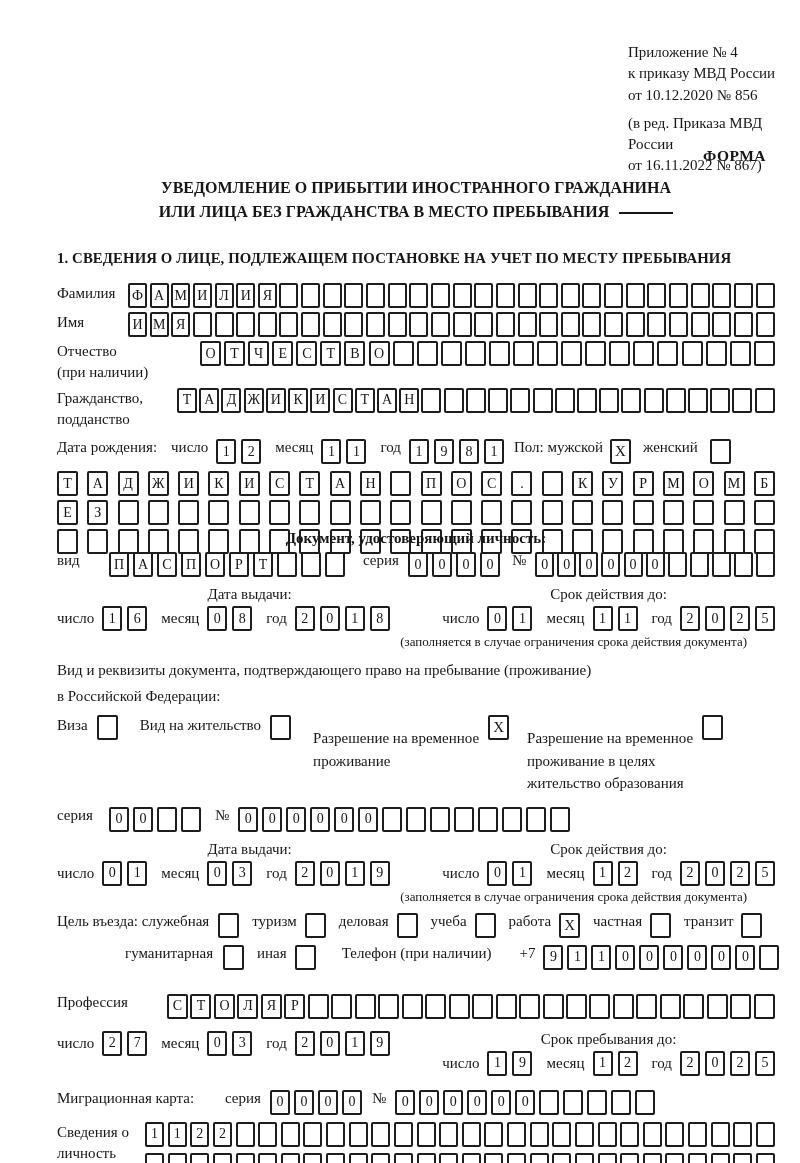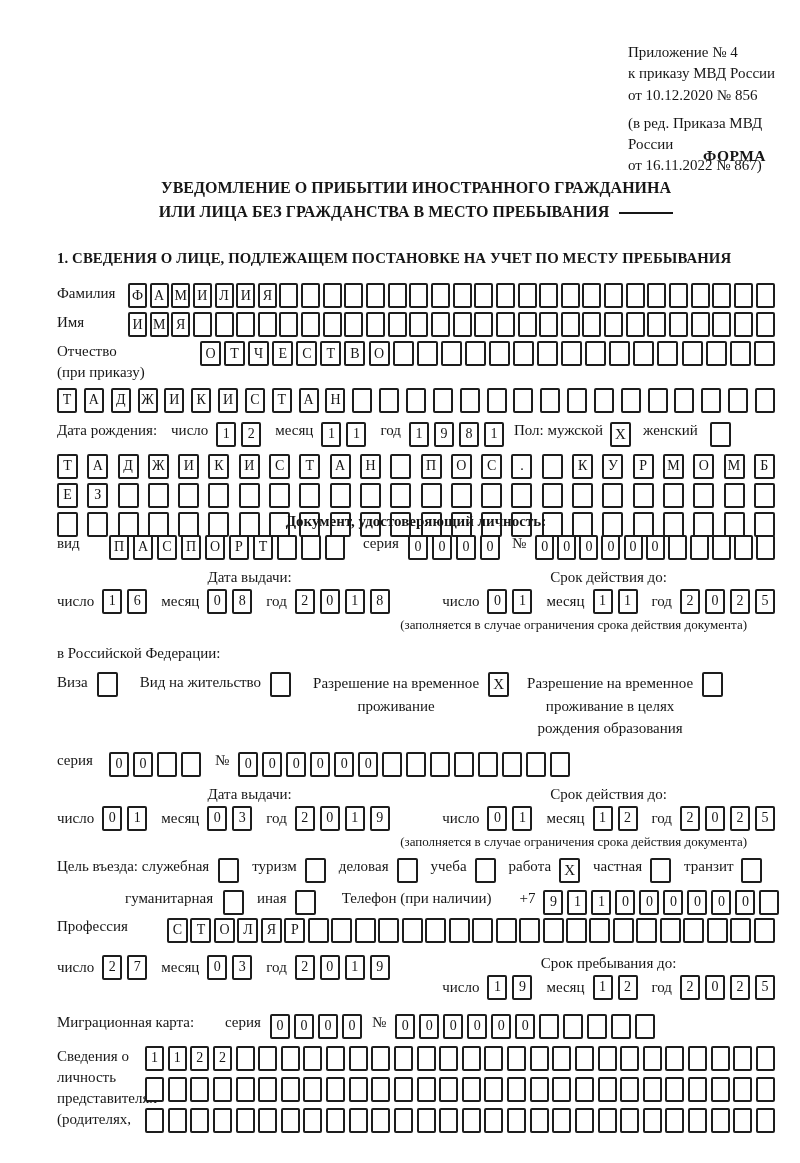--- a/index.html
+++ b/index.html
@@ -69,21 +69,21 @@
   .twocol { display:flex; margin-top:9px; }
   .col-l { width:395px; }
   .col-r { flex:1; }
   .colhead { text-align:center; margin-bottom:3px; }
   .daterow { display:flex; align-items:center; }
   .lbl.sp { margin-left:14px; }
   .limit-note { text-align:right; padding-right:28px; font-size:13px; margin-top:3px; }
 
   .permits { margin-top:6px; }
   .permits .cb { margin-left:9px; }
-  .permit-lbl { display:flex; flex-direction:column; text-align:center; line-height:1.5; }
+  .permit-lbl { display:flex; flex-direction:column; line-height:1.5;margin-top:12px; }
   .ml18 { margin-left:18px; } .ml22 { margin-left:22px; } .ml14 { margin-left:14px; }
 
   .purpose .o { margin-left:13px; margin-right:8px; }
   .purpose .cb { margin-right:0; }
   .indent68 { margin-left:68px; }
 </style>
 </head>
 <body>
 
 <div class="page">
@@ -172,21 +172,21 @@
         <span class="cell"></span>
         <span class="cell"></span>
         <span class="cell"></span>
         <span class="cell"></span>
       </span>
   </div>
 
   <div class="row top">
     <span class="lblcol w143">
       <span>Отчество</span>
-      <span>(при приказу)</span>
+      <span>(при наличии)</span>
     </span>
     <span class="cells fill n24">
         <span class="cell">О</span>
         <span class="cell">Т</span>
         <span class="cell">Ч</span>
         <span class="cell">Е</span>
         <span class="cell">С</span>
         <span class="cell">Т</span>
         <span class="cell">В</span>
         <span class="cell">О</span>
@@ -203,20 +203,24 @@
         <span class="cell"></span>
         <span class="cell"></span>
         <span class="cell"></span>
         <span class="cell"></span>
         <span class="cell"></span>
         <span class="cell"></span>
       </span>
   </div>
 
   <div class="row top">
+    <span class="lblcol w120">
+      <span>Гражданство,</span>
+      <span>подданство</span>
+    </span>
     <span class="cells fill n27">
         <span class="cell">Т</span>
         <span class="cell">А</span>
         <span class="cell">Д</span>
         <span class="cell">Ж</span>
         <span class="cell">И</span>
         <span class="cell">К</span>
         <span class="cell">И</span>
         <span class="cell">С</span>
         <span class="cell">Т</span>
@@ -430,37 +434,38 @@
             <span class="cell">0</span>
             <span class="cell">2</span>
             <span class="cell">5</span>
           </span>
       </div>
     </div>
   </div>
   <div class="limit-note">(заполняется в случае ограничения срока действия документа)</div>
 
   <div style="margin-top:8px; line-height:1.7">
+    <div>Вид и реквизиты документа, подтверждающего право на пребывание (проживание)</div>
     <div>в Российской Федерации:</div>
   </div>
 
   <div class="row top permits">
     <span class="lbl" style="margin-top:2px">Виза</span>
     <span class="cb"></span>
     <span class="lbl ml22" style="margin-top:2px">Вид на жительство</span>
     <span class="cb ml14"></span>
     <span class="permit-lbl ml22">
       <span>Разрешение на временное</span>
       <span>проживание</span>
     </span>
     <span class="cb">X</span>
     <span class="permit-lbl ml18">
       <span>Разрешение на временное</span>
       <span>проживание в целях</span>
-      <span>рождения образования</span>
+      <span>жительство образования</span>
     </span>
     <span class="cb"></span>
   </div>
 
   <div class="row" style="margin-top:12px">
     <span class="lbl" style="width:52px">серия</span>
     <span class="cells tight">
         <span class="cell">0</span>
         <span class="cell">0</span>
         <span class="cell"></span>
@@ -564,21 +569,21 @@
         <span class="cell">0</span>
         <span class="cell">0</span>
         <span class="cell">0</span>
         <span class="cell">0</span>
         <span class="cell">0</span>
         <span class="cell">0</span>
         <span class="cell"></span>
       </span>
   </div>
 
-  <div class="row" style="margin-top:3px">
+  <div class="row" style="margin-top:24px">
     <span class="lbl" style="width:110px">Профессия</span>
     <span class="cells fill n26">
         <span class="cell">С</span>
         <span class="cell">Т</span>
         <span class="cell">О</span>
         <span class="cell">Л</span>
         <span class="cell">Я</span>
         <span class="cell">Р</span>
         <span class="cell"></span>
         <span class="cell"></span>

